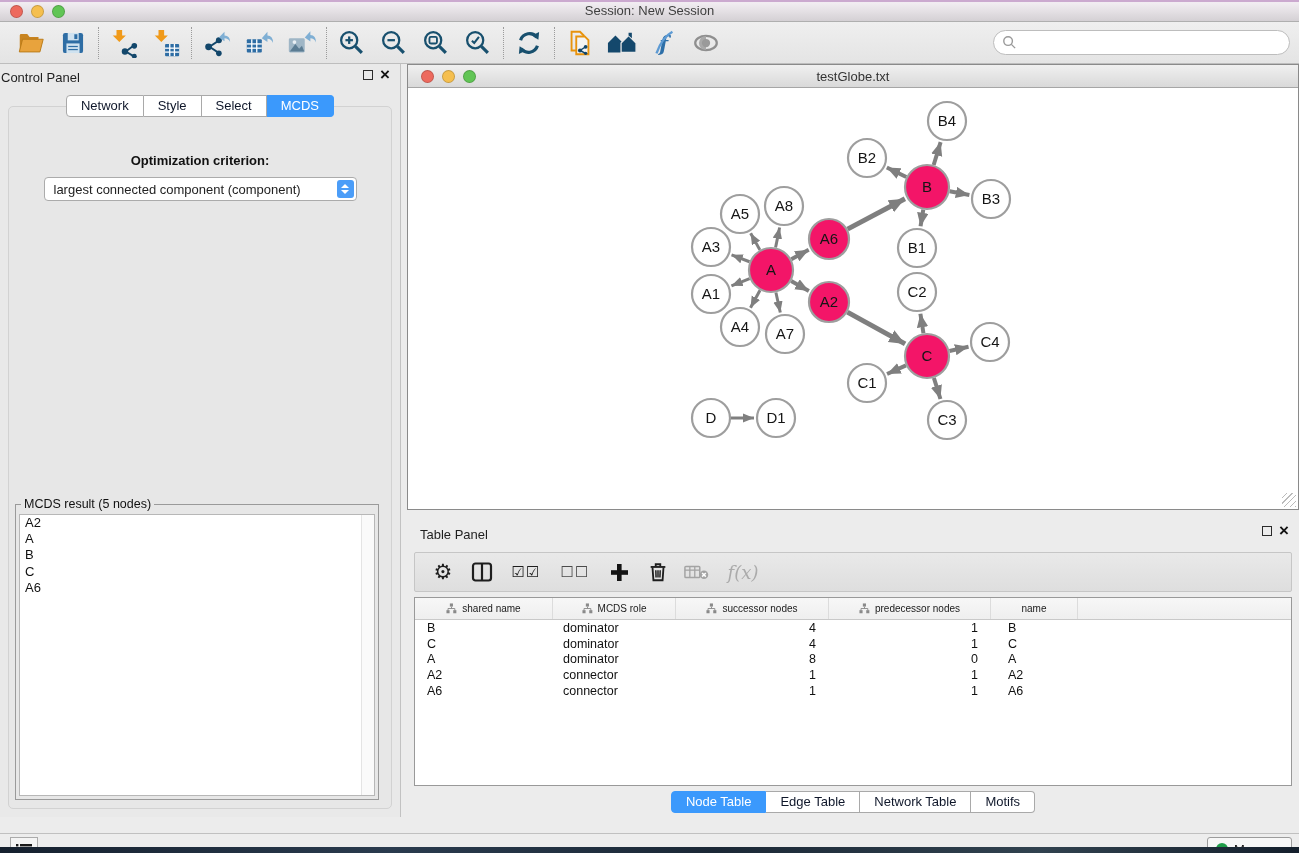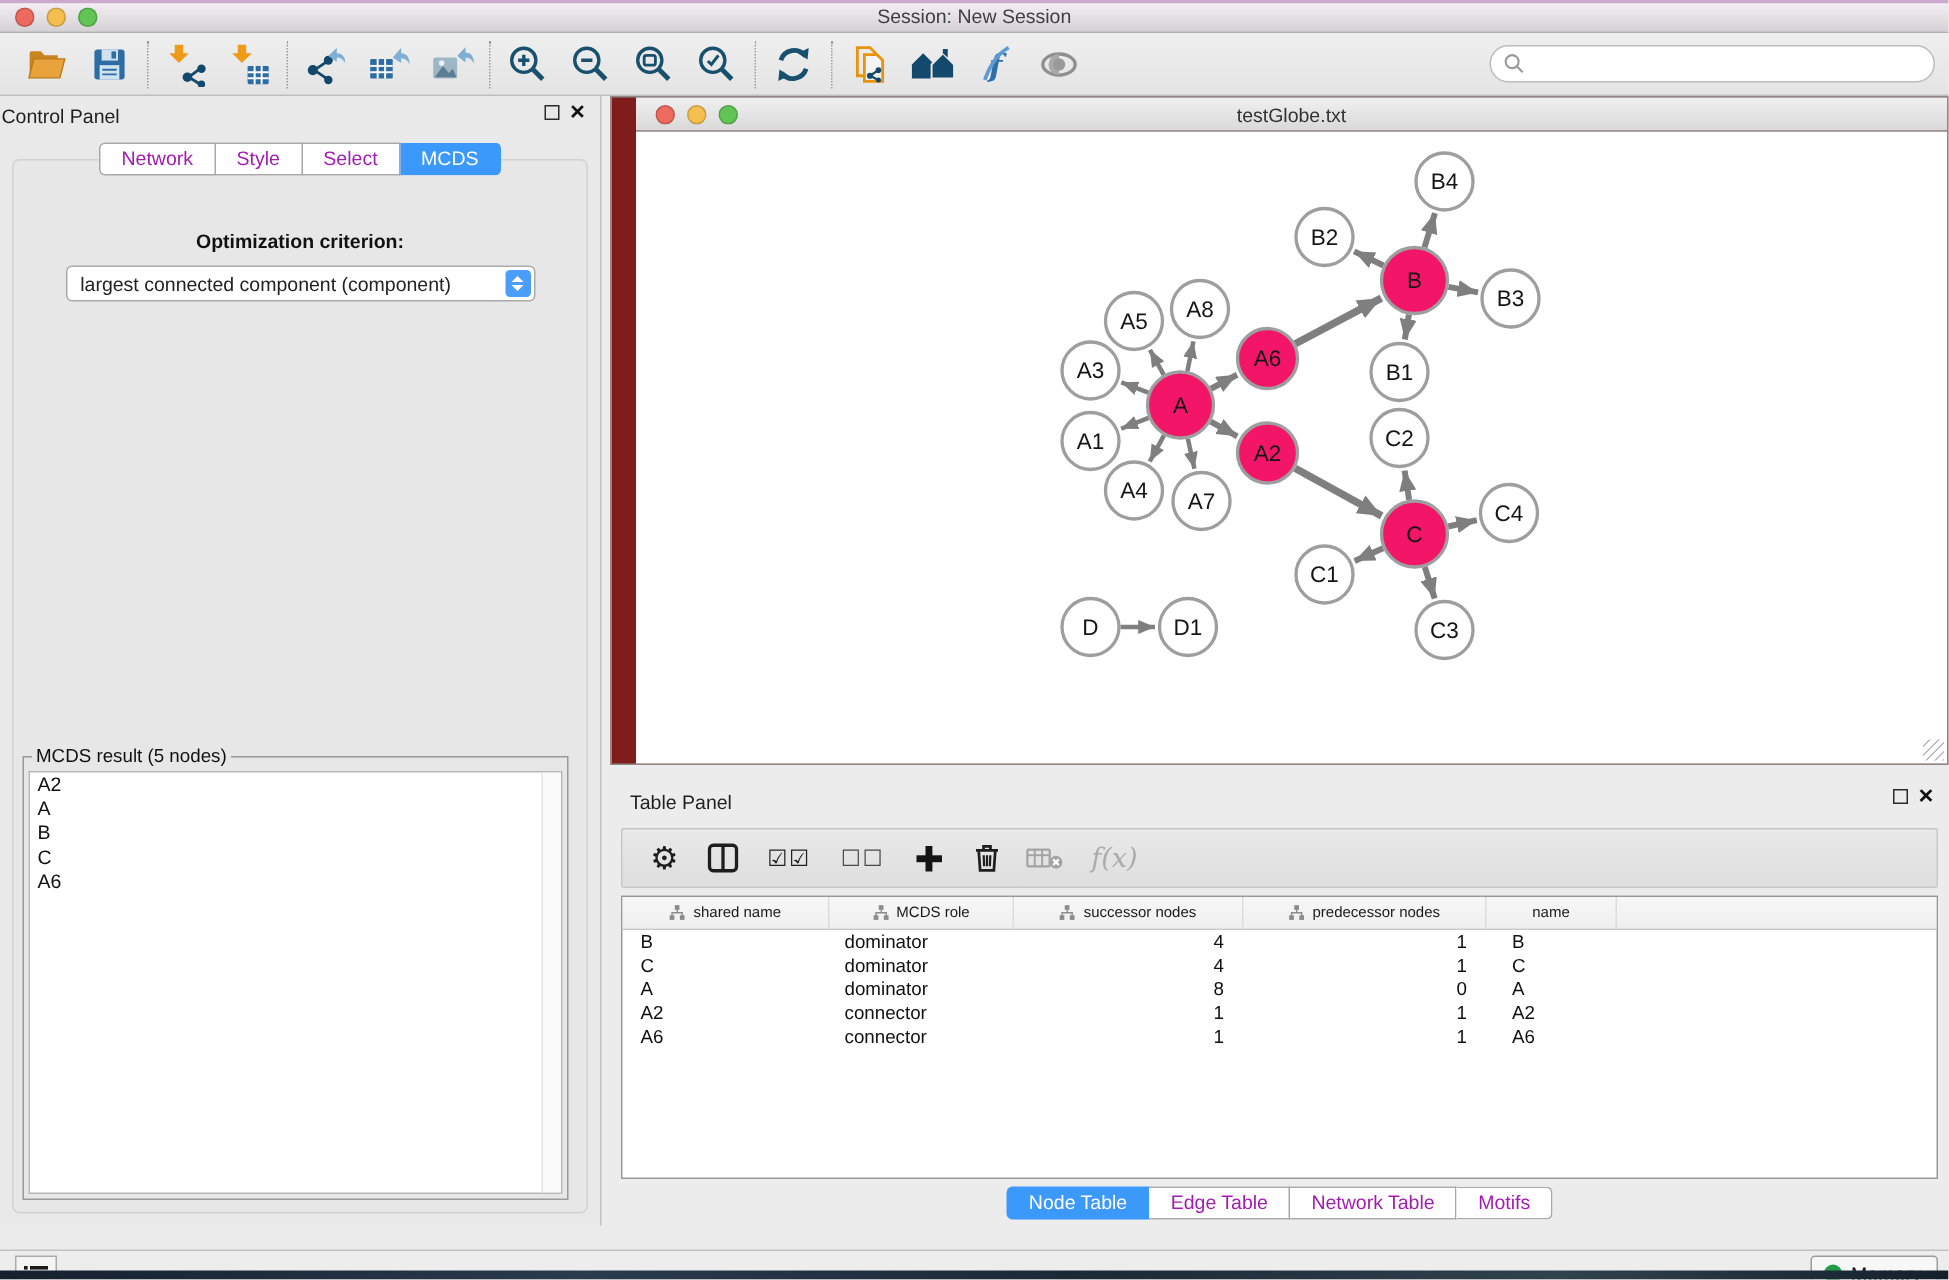--- a/index.html
+++ b/index.html
@@ -31,21 +31,21 @@
 
   
   .control-panel { position:absolute; left:0; top:0; width:401px; height:100%;
     background:#E9E9E9; border-right:1px solid #C2C2C2; }
   .panel-head { position:relative; height:26px; padding:6px 10px 0 1px; color:#1F1F1F; }
   .panel-head-icons { position:absolute; right:10px; top:5px; display:flex; gap:7px; align-items:center; }
   .float-icon { width:10px; height:10px; border:1.6px solid #2B2B2B; display:inline-block; }
   .close-icon { font-size:17px; font-weight:700; color:#111; line-height:11px; }
   .seg-tabs { position:absolute; top:31px; left:0; width:100%; display:flex; justify-content:center; z-index:2; }
   .seg-btn { height:22px; padding:0 14px; background:#fff; border:1px solid #A9A9A9; border-left:none;
-    font-size:13px; line-height:20px; color:#a21caf; }
+    font-size:13px; line-height:20px; color:#0f172a; }
   .seg-btn:first-child { border-left:1px solid #A9A9A9; border-radius:4px 0 0 4px; }
   .seg-btn:last-child { border-radius:0 4px 4px 0; }
   .seg-btn.active { background:#3B99FC; border-color:#3B99FC; color:#fff; }
   .cp-content { position:absolute; left:8px; right:8px; top:42px; bottom:8px;
     background:#E7E7E7; border:1px solid #D2D2D2; border-radius:5px; }
   .opt-label { text-align:center; margin-top:46px; font-weight:600; color:#111; }
   .combo { position:relative; margin:9px auto 0; width:313px; height:24px; background:#fff;
     border:1px solid #ABABAB; border-radius:4px; display:flex; align-items:center; padding-left:9px; }
   .combo-stepper { position:absolute; right:2px; top:2px; width:17px; height:18px; background:#4B9DF8;
     border-radius:3px; display:flex; flex-direction:column; align-items:center; justify-content:center; gap:2px; }
@@ -56,21 +56,21 @@
     border:1px solid #A9A9A9; border-radius:4px; font-size:13px; color:#111; }
   .result-box { position:absolute; left:6px; right:12px; top:390px; bottom:8px;
     border:1px solid #9A9A9A; padding:3px; }
   .result-box legend { font-size:12.5px; padding:0 3px; margin-left:2px; color:#111; }
   .listbox { position:relative; width:100%; height:100%; background:#fff; border:1px solid #B7B7B7; overflow:hidden; }
   .listbox .vscroll { position:absolute; right:0; top:0; width:13px; height:100%; background:#FAFAFA; border-left:1px solid #E4E4E4; }
   .list-item { padding:0 5px; line-height:16.2px; font-size:13px; color:#111; }
 
   
   .net-window { position:absolute; left:407px; top:0; width:892px; height:446px;
-    border:1px solid #8A8A8A; background:#7f1d1d;padding-left:16px; }
+    border:1px solid #8A8A8A; background:#0ea5e9; }
   .net-titlebar { position:relative; height:23px;
     background:linear-gradient(#F0F0F0,#D9D9D9); border-bottom:1px solid #A6A6A6; }
   .net-titlebar .lights { top:5px; left:13px; }
   .net-title { position:absolute; width:100%; text-align:center; top:4px; color:#333; }
   .net-canvas { position:relative; width:100%; height:421px; background:#fff; }
   .grip { position:absolute; right:2px; bottom:2px; width:14px; height:14px;
     background:repeating-linear-gradient(135deg, transparent 0 3px, #AAA 3px 4px); opacity:.8; }
   .node-label { font-size:15px; fill:#151515; }
 
   

